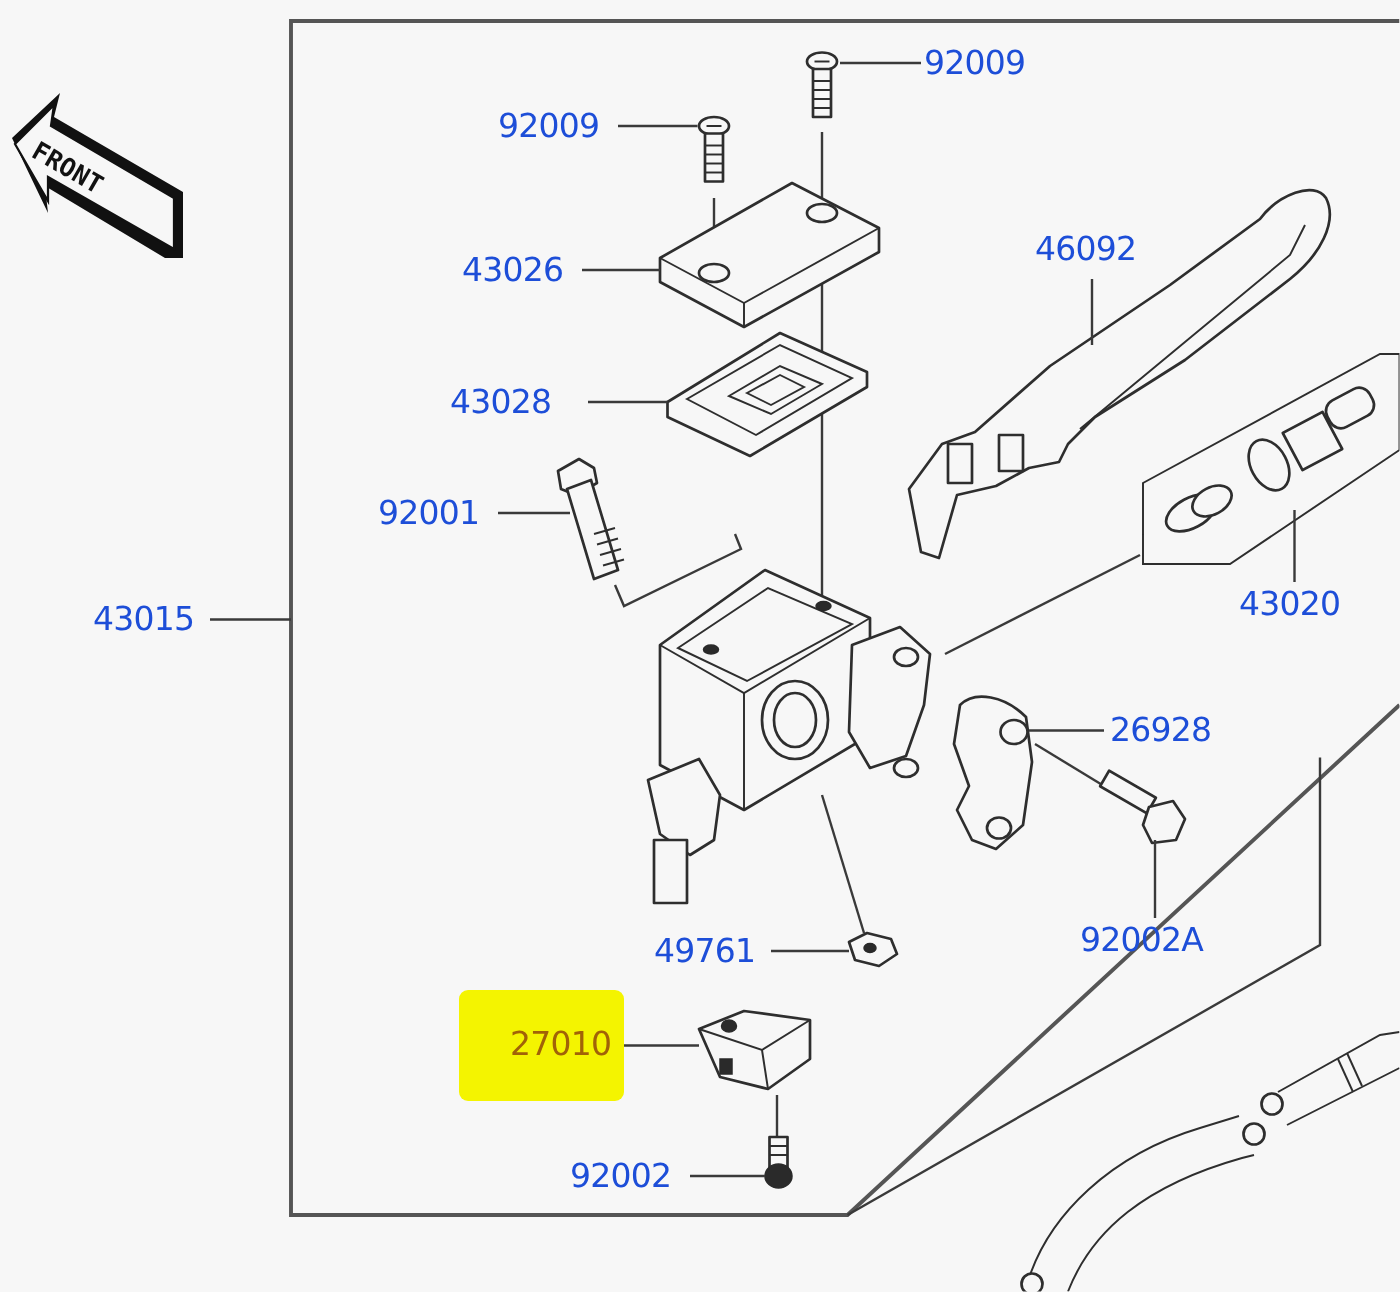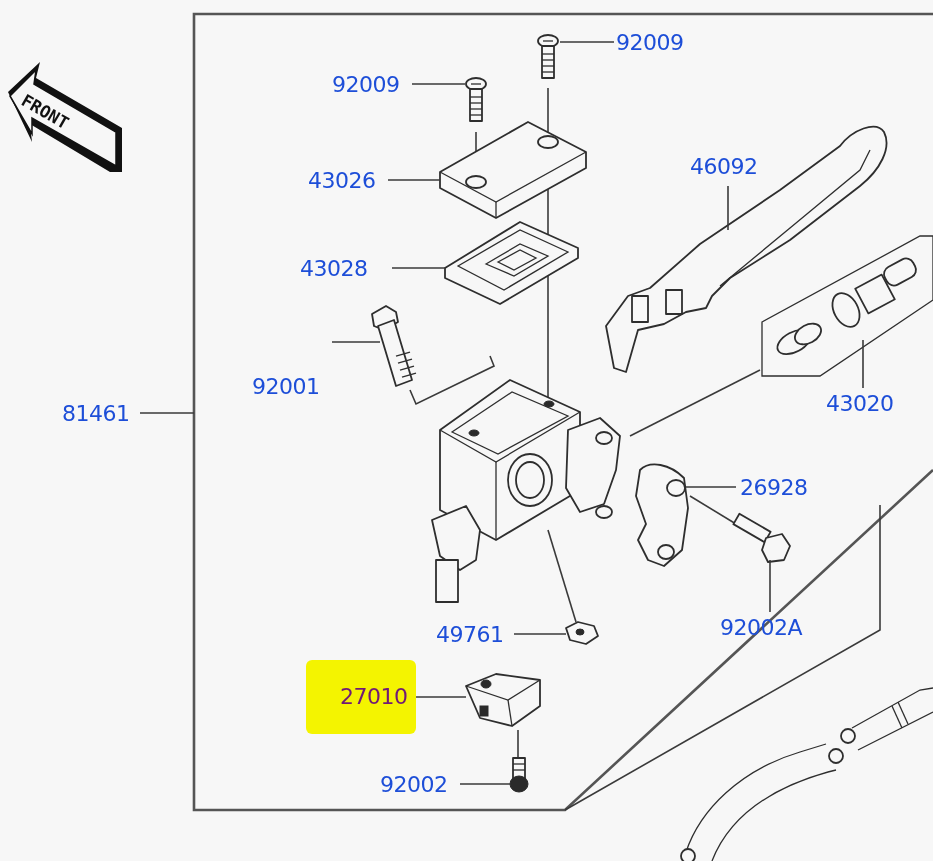--- a/index.html
+++ b/index.html
@@ -169,21 +169,21 @@
     <circle class="part" cx="688" cy="856" r="7"></circle>
   </g>
 </svg>
 
 <div class="highlight" style="left:306px; top:660px; width:110px; height:74px; background:#f4f400;"></div>
 
 <div class="label" style="left:616px; top:32px;">92009</div>
 <div class="label" style="left:332px; top:74px;">92009</div>
 <div class="label" style="left:308px; top:170px;">43026</div>
 <div class="label" style="left:300px; top:258px;">43028</div>
-<div class="label" style="left:252px; top:332px;margin-top:44px;">92001</div>
-<div class="label" style="left:62px; top:403px;">81461</div>
+<div class="label" style="left:252px; top:332px;">92001</div>
+<div class="label" style="left:62px; top:403px;">43015</div>
 <div class="label" style="left:690px; top:156px;">46092</div>
 <div class="label" style="left:826px; top:393px;">43020</div>
 <div class="label" style="left:740px; top:477px;">26928</div>
 <div class="label" style="left:720px; top:617px;">92002A</div>
 <div class="label" style="left:436px; top:624px;">49761</div>
-<div class="label" style="left:340px; top:686px; color:#701a75;">27010</div>
+<div class="label" style="left:340px; top:686px; color:#a16207;">27010</div>
 <div class="label" style="left:380px; top:774px;">92002</div>
 
 </body></html>

